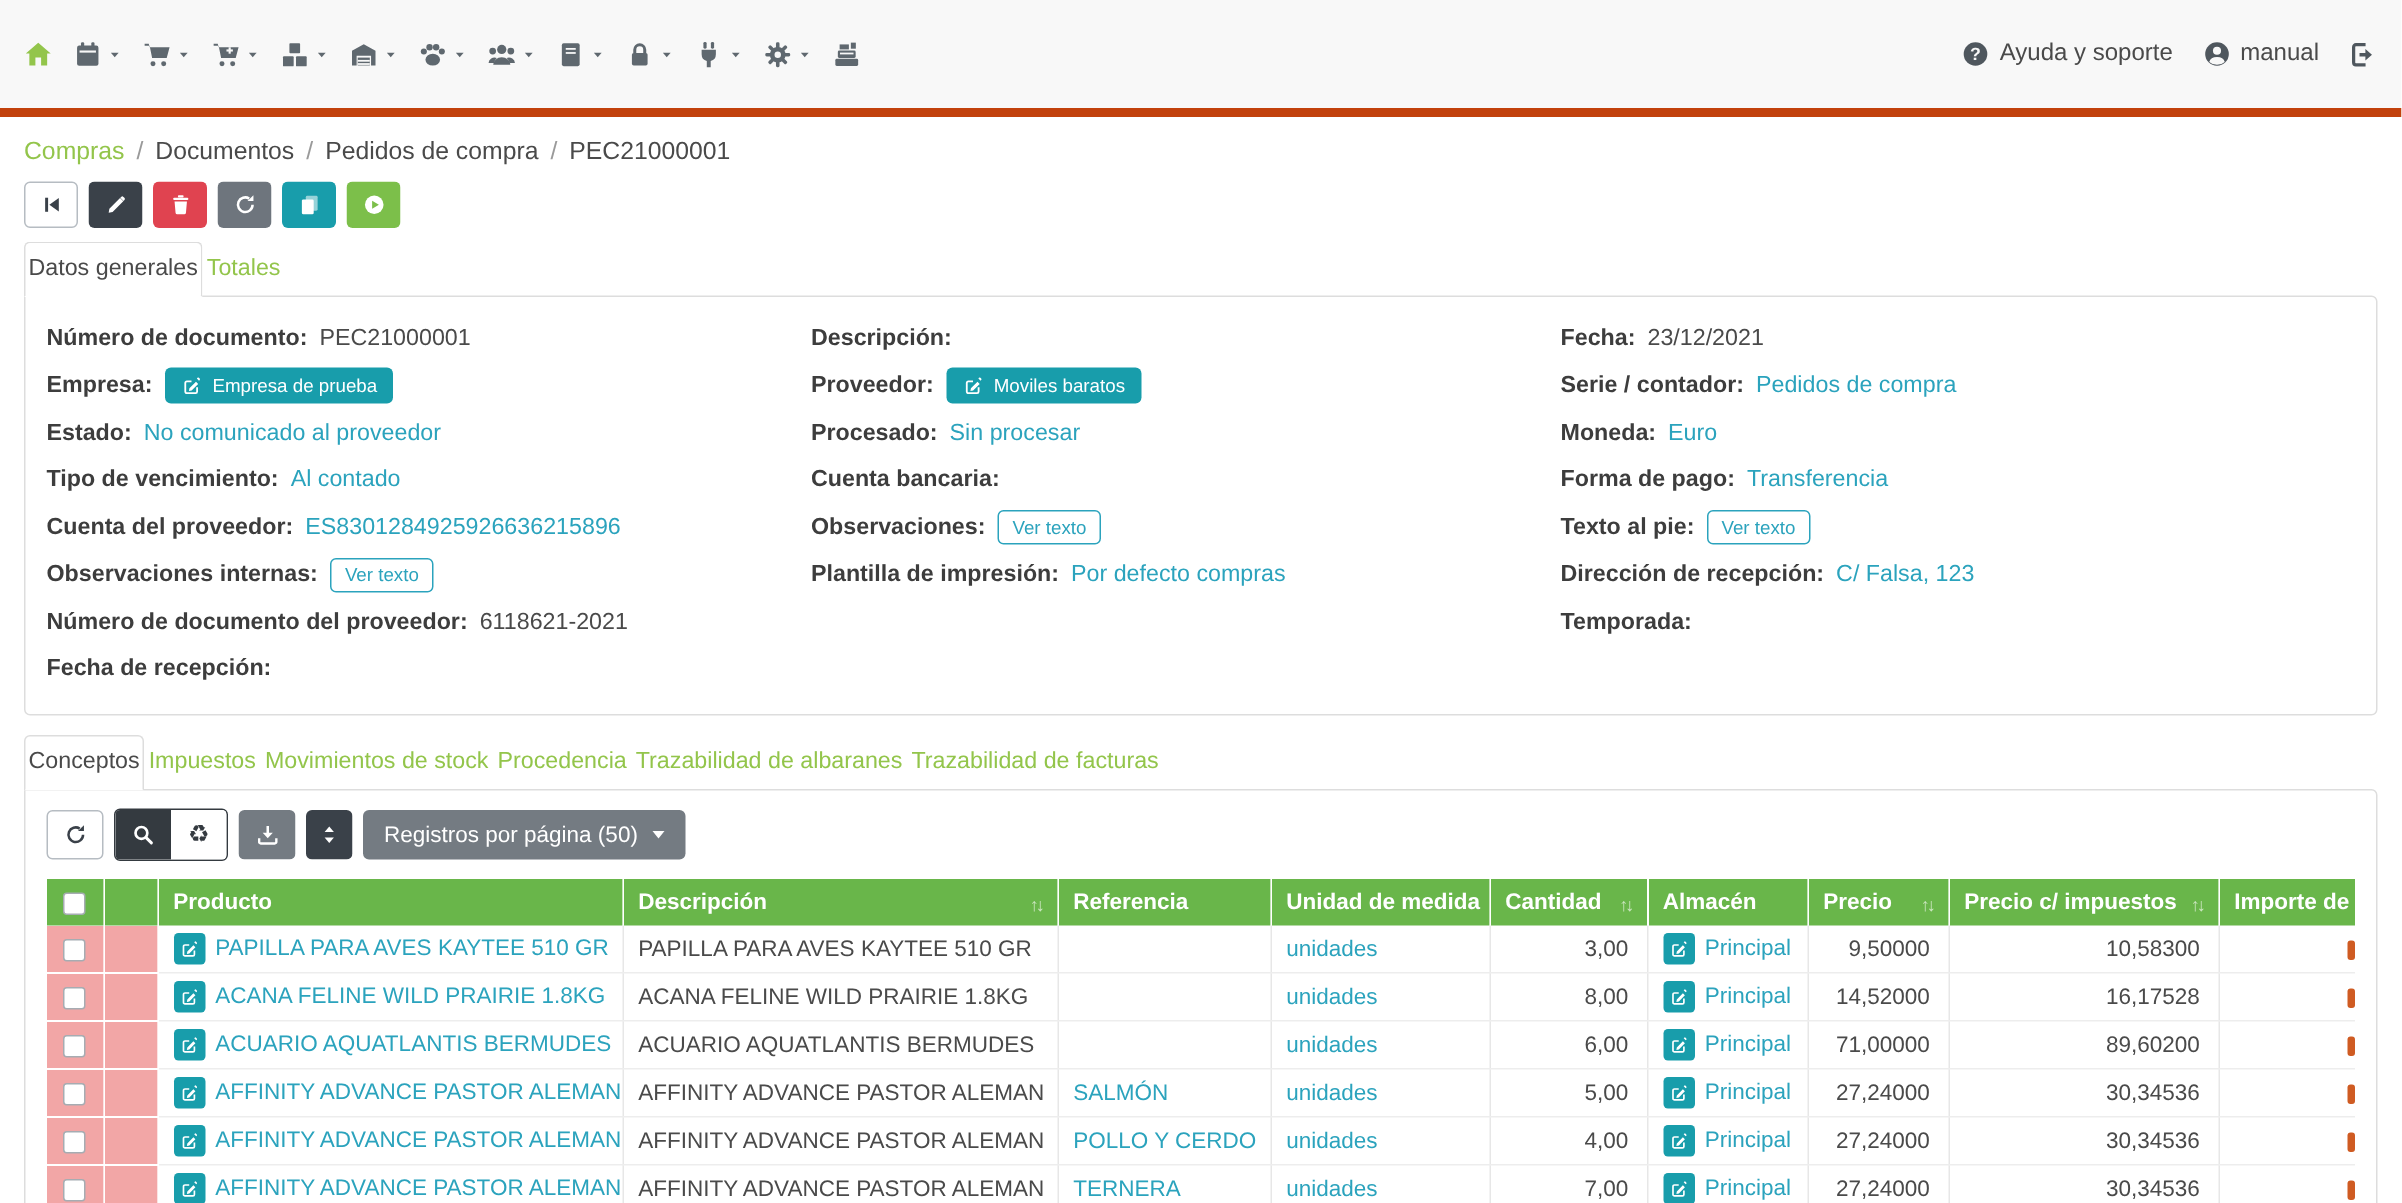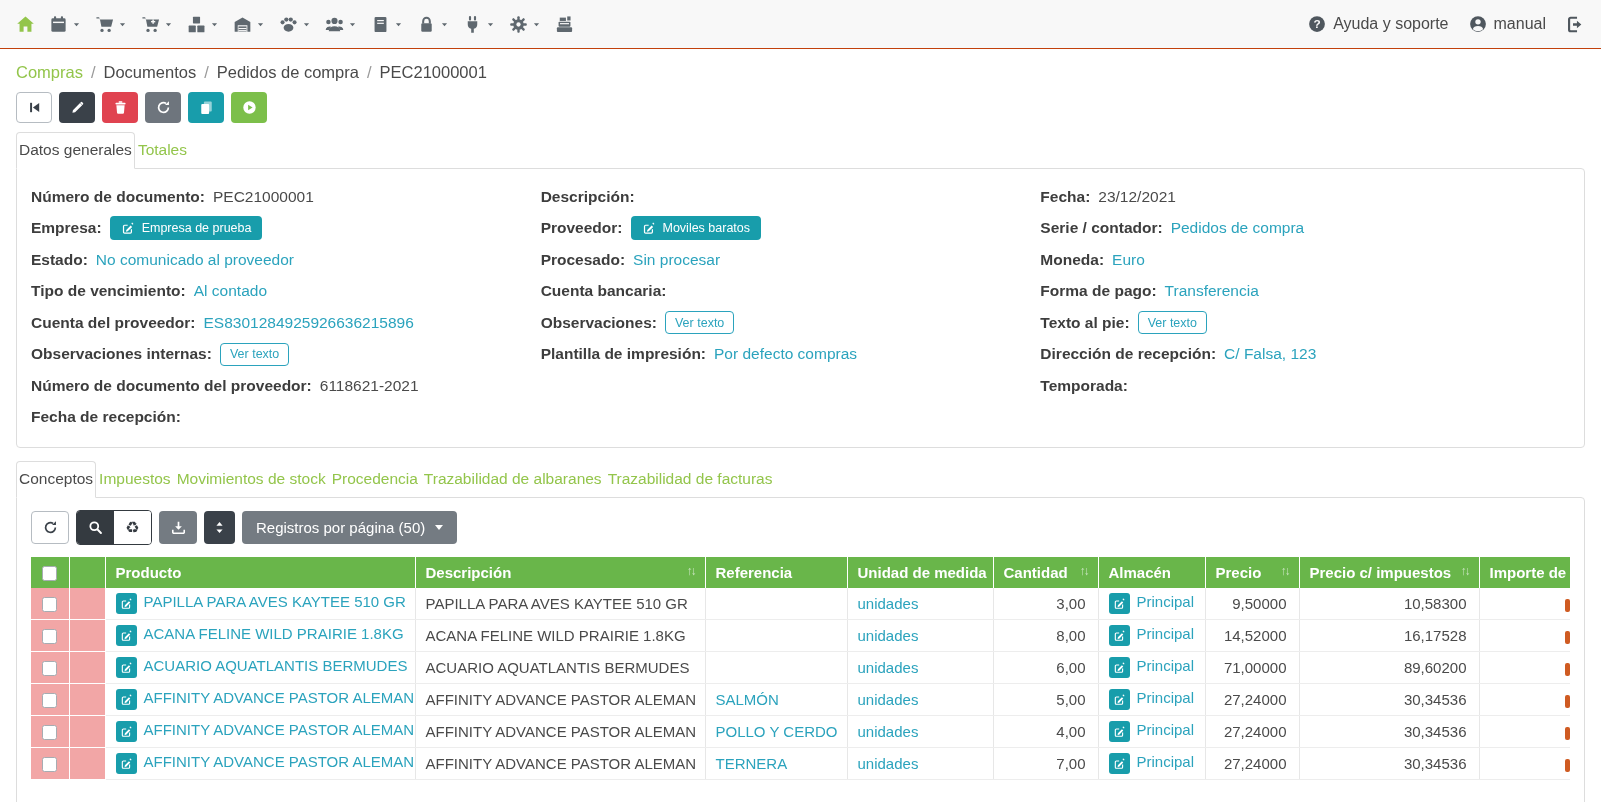--- a/index.html
+++ b/index.html
@@ -6,22 +6,22 @@
   body{
     width:1601px;height:802px;overflow:hidden;background:#fff;
     font-family:"Liberation Sans",sans-serif;color:#4a4a4a;
     -webkit-font-smoothing:antialiased;
   }
   svg{display:block;}
   a{cursor:pointer;}
   button{cursor:pointer;}
 
   
-  .navbar{height:48px;background:#f8f8f8;border-bottom:1px solid #c2410c;
-    display:flex;align-items:center;padding:0 16px;}
+  .navbar{height:48px;background:#f8f8f8;border-bottom:6px solid #c2410c;
+    display:flex;align-items:center;padding:12px 16px;}
   .nav-item{display:inline-flex;align-items:center;margin-right:14px;color:#5f686f;cursor:pointer;}
   .nav-ic{width:19px;height:19px;}
   .nav-ic.home{color:#93c54b;}
   .nav-caret{width:9px;height:9px;margin-left:4px;color:#5f686f;}
   .nav-right{margin-left:auto;display:flex;align-items:center;gap:20px;color:#4a4a4a;font-size:16px;}
   .nav-right .rgrp{display:inline-flex;align-items:center;cursor:pointer;}
   .ric{width:18px;height:18px;color:#4f575e;margin-right:7px;}
   .ric.exit{width:19px;height:19px;margin-right:0;}
 
   
@@ -86,21 +86,21 @@
 
   
   .twrap{overflow:hidden;}
   table{border-collapse:collapse;table-layout:fixed;width:1618px;}
   col.c-check{width:38px}col.c-flag{width:36px}col.c-producto{width:310px}
   col.c-descripcion{width:290px}col.c-referencia{width:142px}col.c-unidad{width:146px}
   col.c-cantidad{width:105px}col.c-almacen{width:107px}col.c-precio{width:94px}
   col.c-precio_imp{width:180px}col.c-importe{width:170px}
   th{background:#69b64a;color:#fff;font-size:15px;font-weight:bold;height:31px;padding:0 10px;
     border-right:1px solid rgba(255,255,255,.45);text-align:left;white-space:nowrap;overflow:hidden;}
-  .thx{display:flex;align-items:flex-start;justify-content:space-between;}
+  .thx{display:flex;align-items:flex-end;justify-content:space-between;}
   .sort{font-size:12px;font-weight:normal;color:rgba(255,255,255,.65);letter-spacing:-2px;margin-left:6px;cursor:pointer;}
   td{background:#fff;font-size:15px;color:#4a4a4a;height:31px;padding:0 10px;
     border-bottom:1px solid #ededed;border-right:1px solid #e7e7e7;white-space:nowrap;overflow:hidden;}
   td.td-check,td.td-flag{background:#f2a6a6;border-right:1px solid rgba(255,255,255,.75);
     border-bottom:1px solid rgba(255,255,255,.75);}
   th.check,td.td-check{text-align:center;padding:0 6px;}
   .cb{appearance:none;-webkit-appearance:none;width:15px;height:15px;background:#fff;
     border:1px solid #a6acb2;border-radius:2.5px;margin:0;vertical-align:middle;cursor:pointer;}
   td.num{text-align:right;padding-right:12px;}
   .tlink{color:#2ba3bd;text-decoration:none;}

